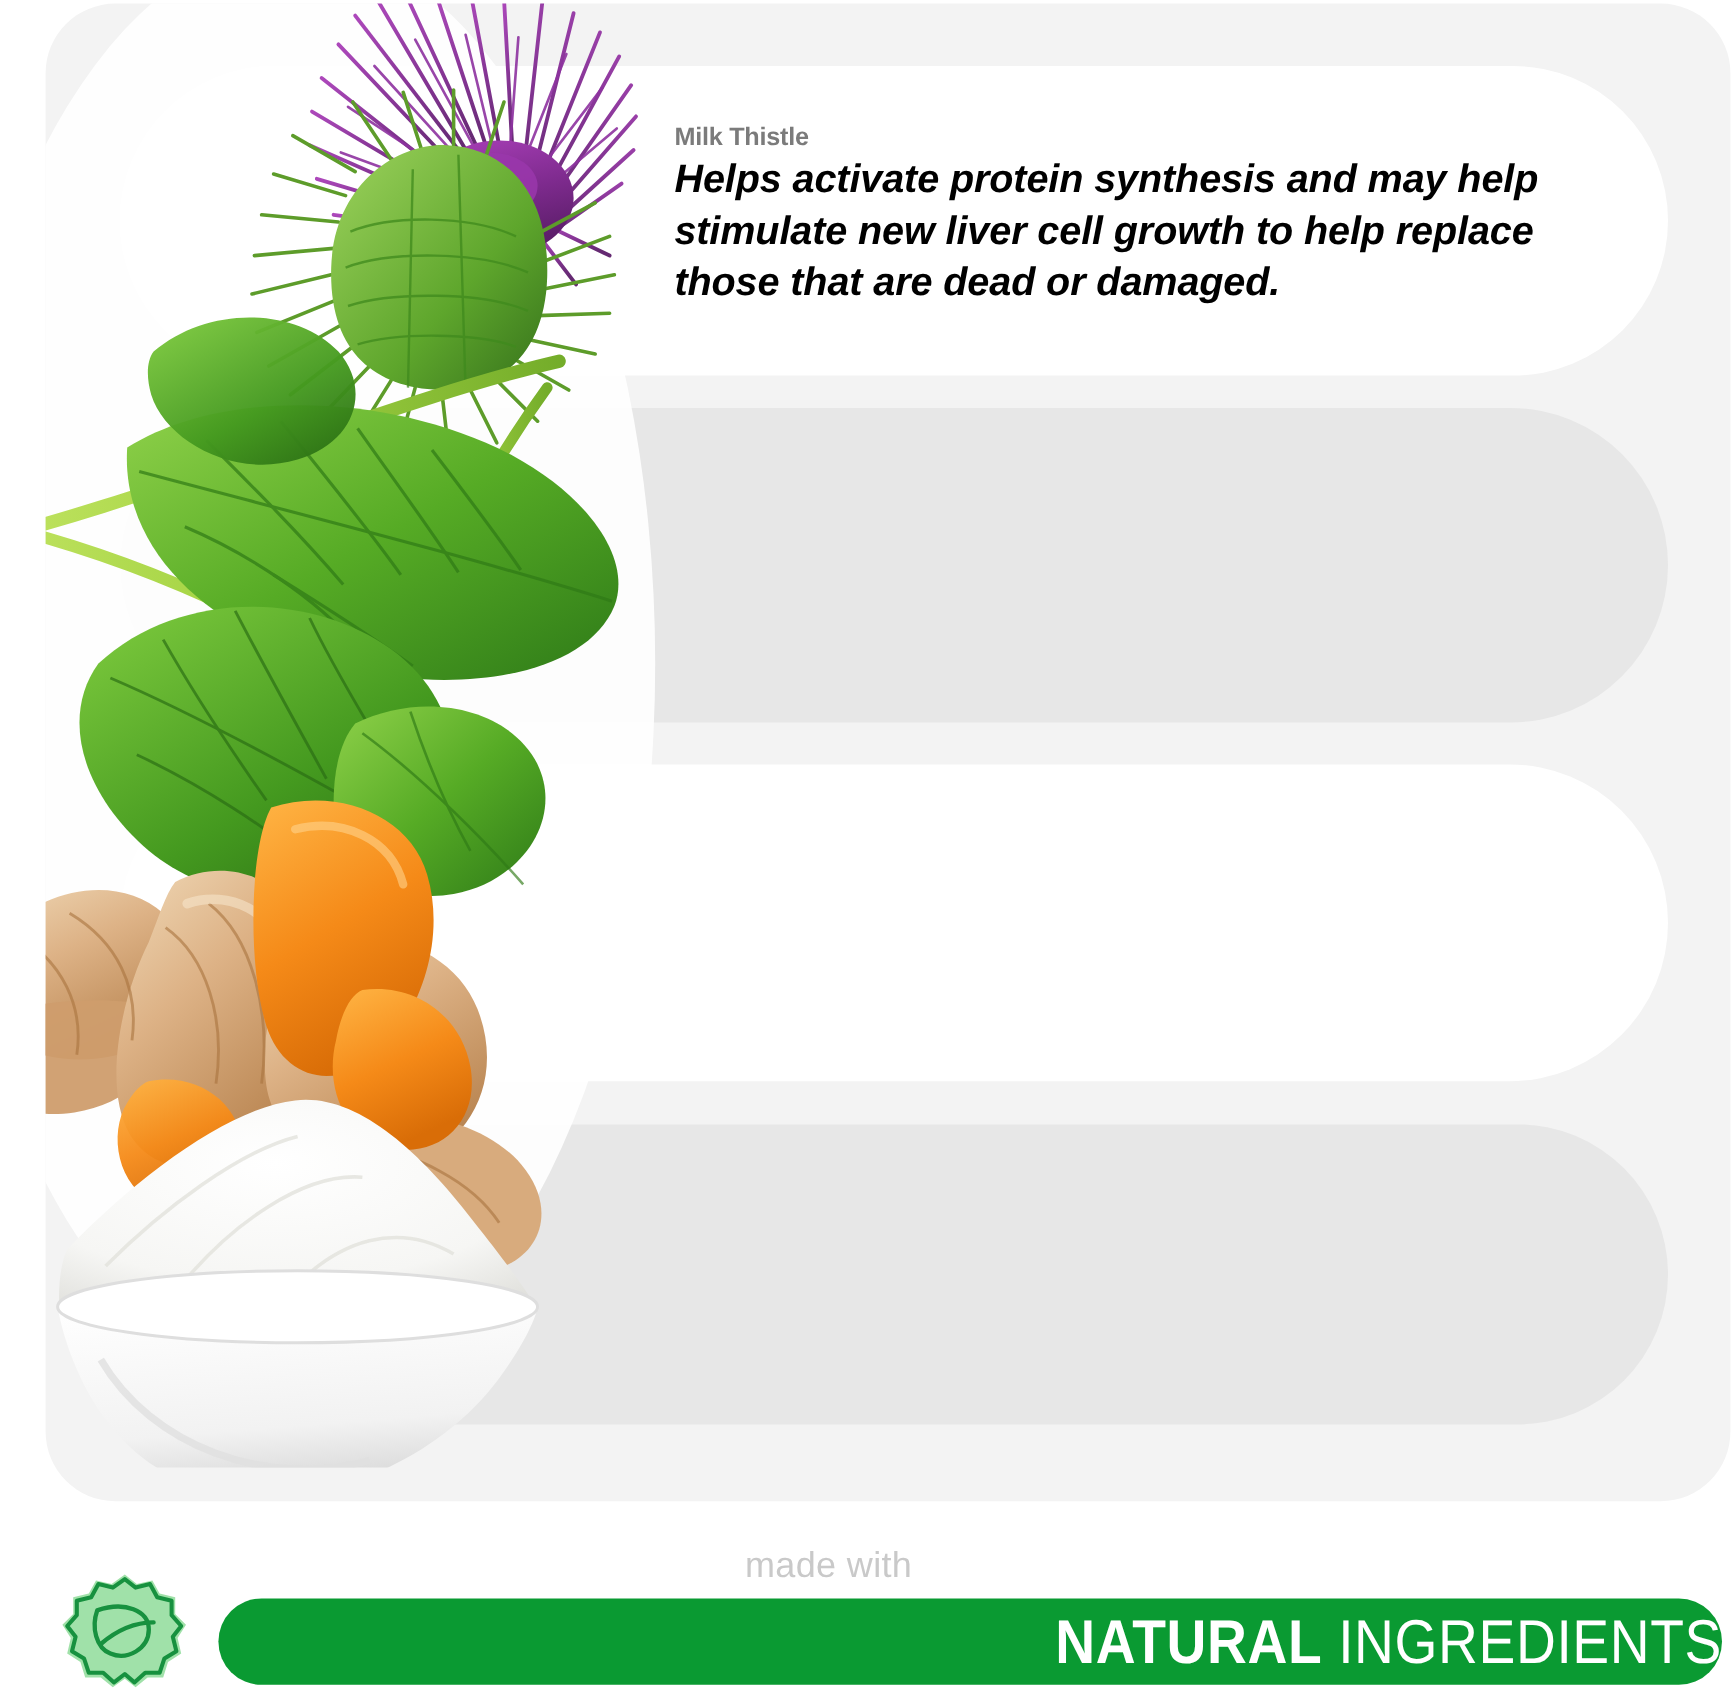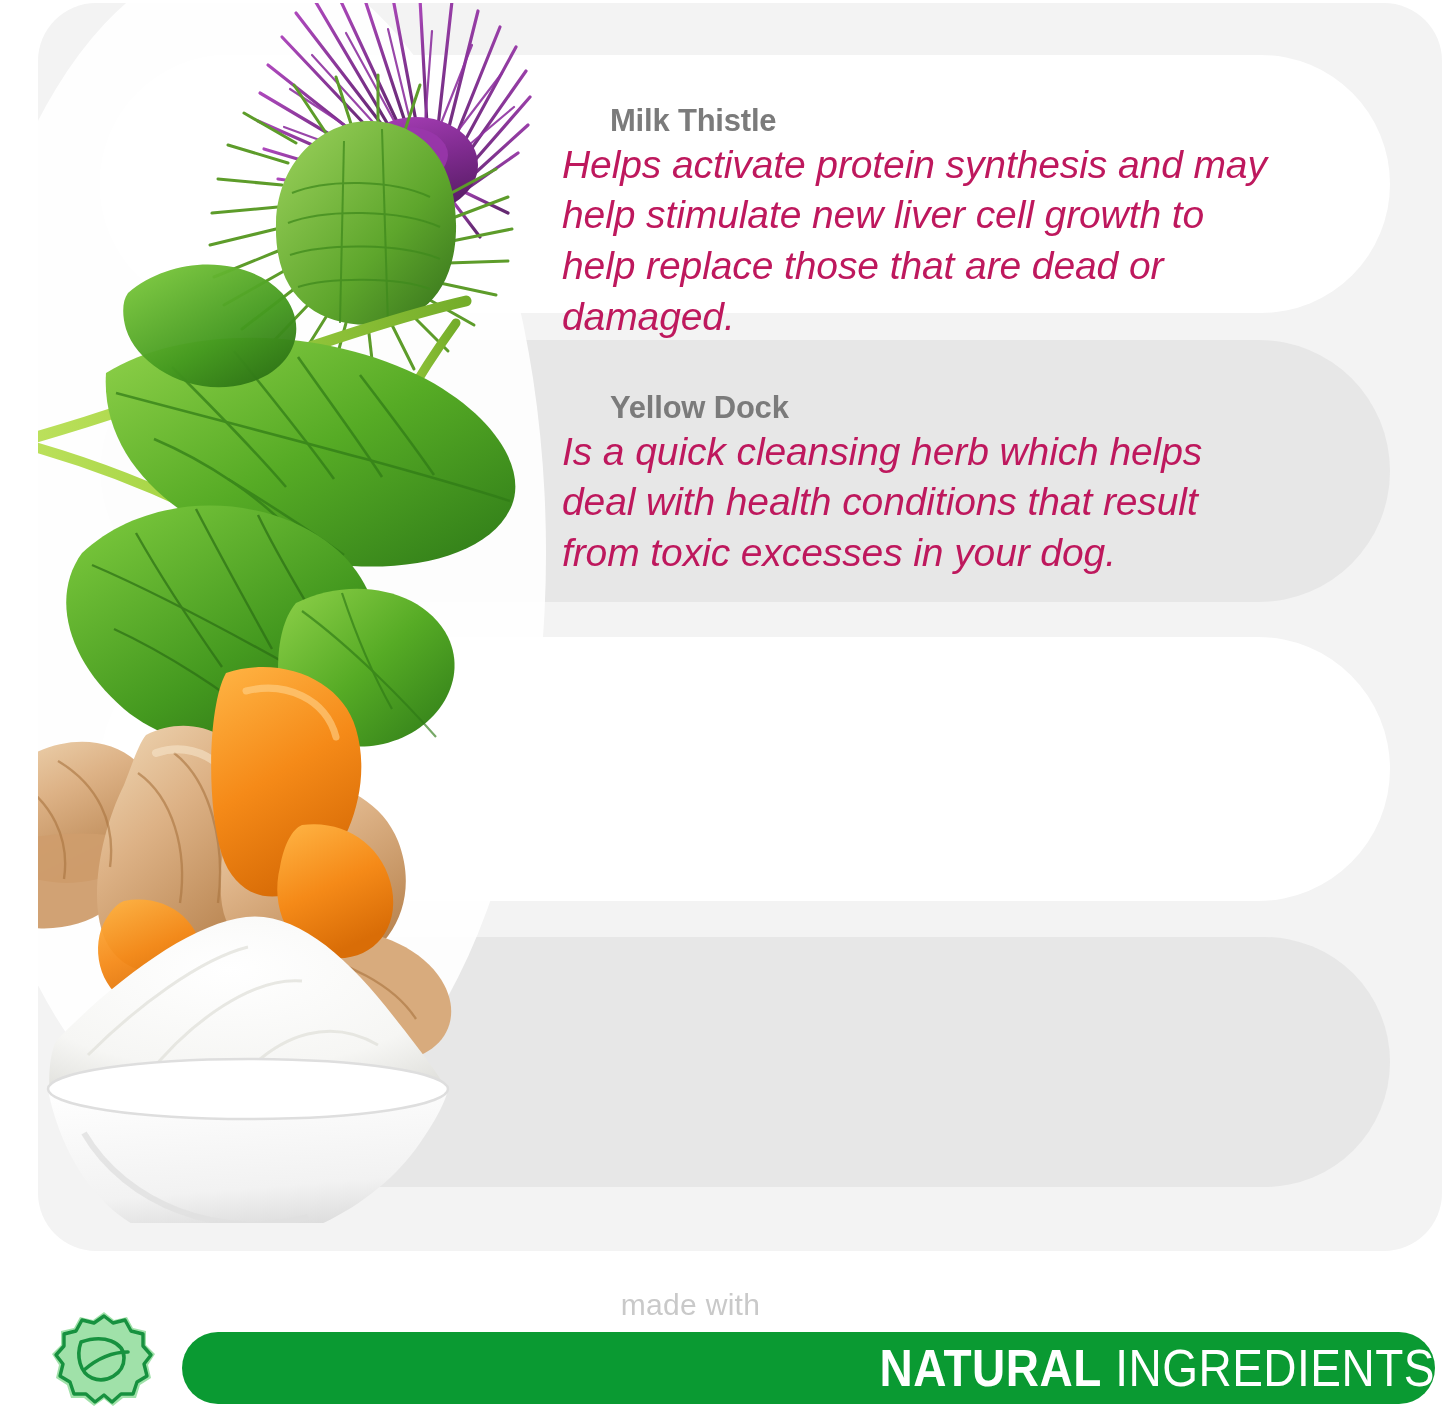--- a/index.html
+++ b/index.html
@@ -37,34 +37,33 @@
     left: 62px;             
     width: 1290px;
     border-radius: 999px;
     display: flex;
     align-items: center;
   }
   .card.light { background: #ffffff; }
   .card.dark  { background: #e7e7e7; }
 
   .card-title {
-    font-size: 31px;
+    font-size: 21px;
     font-weight: 700;
     color: #7b7b7b;
     letter-spacing: -0.2px;
     line-height: 1.18;
     white-space: nowrap;
-    margin-left: 48px;
   }
 
   .card-desc {
-    font-size: 39px;
+    font-size: 33px;
     font-style: italic;
-    font-weight: 400;
-    color: #be185d;
+    font-weight: 700;
+    color: #000000;
     line-height: 1.30;
     letter-spacing: -0.1px;
     max-width: 720px;
   }
 
   
   #card-1 { top: 52px;  height: 258px; }
   #card-2 { top: 337px; height: 262px; }
   #card-3 { top: 634px; height: 264px; }
   #card-4 { top: 934px; height: 250px; }
@@ -381,24 +380,20 @@
         <path d="M160 1240 C 196 1256, 268 1256, 306 1238 C 300 1262, 258 1272, 226 1270
                  C 192 1268, 166 1258, 160 1240 Z" fill="#ebebeb"></path>
       </g>
     </svg>
 
     <div style="position:absolute; left:524px; top:100px; width:760px;">
       <div class="card-title">Milk Thistle</div>
       <div class="card-desc">Helps activate protein synthesis and may help stimulate new liver cell growth to help replace those that are dead or damaged.</div>
     </div>
 
-    <div style="position:absolute; left:524px; top:387px; width:760px;">
-      <div class="card-title">Yellow Dock</div>
-      <div class="card-desc">Is a quick cleansing herb which helps deal with health conditions that result from toxic excesses in your dog.</div>
-    </div>
 
 
 
   </div>
 
   <div class="madewith">made with</div>
 
   <svg class="badge" viewBox="0 0 112 108">
 
     <path d="M56 6 L66 14 L79 11 L85 22 L98 25 L98 39 L107 48 L100 59 L103 72

